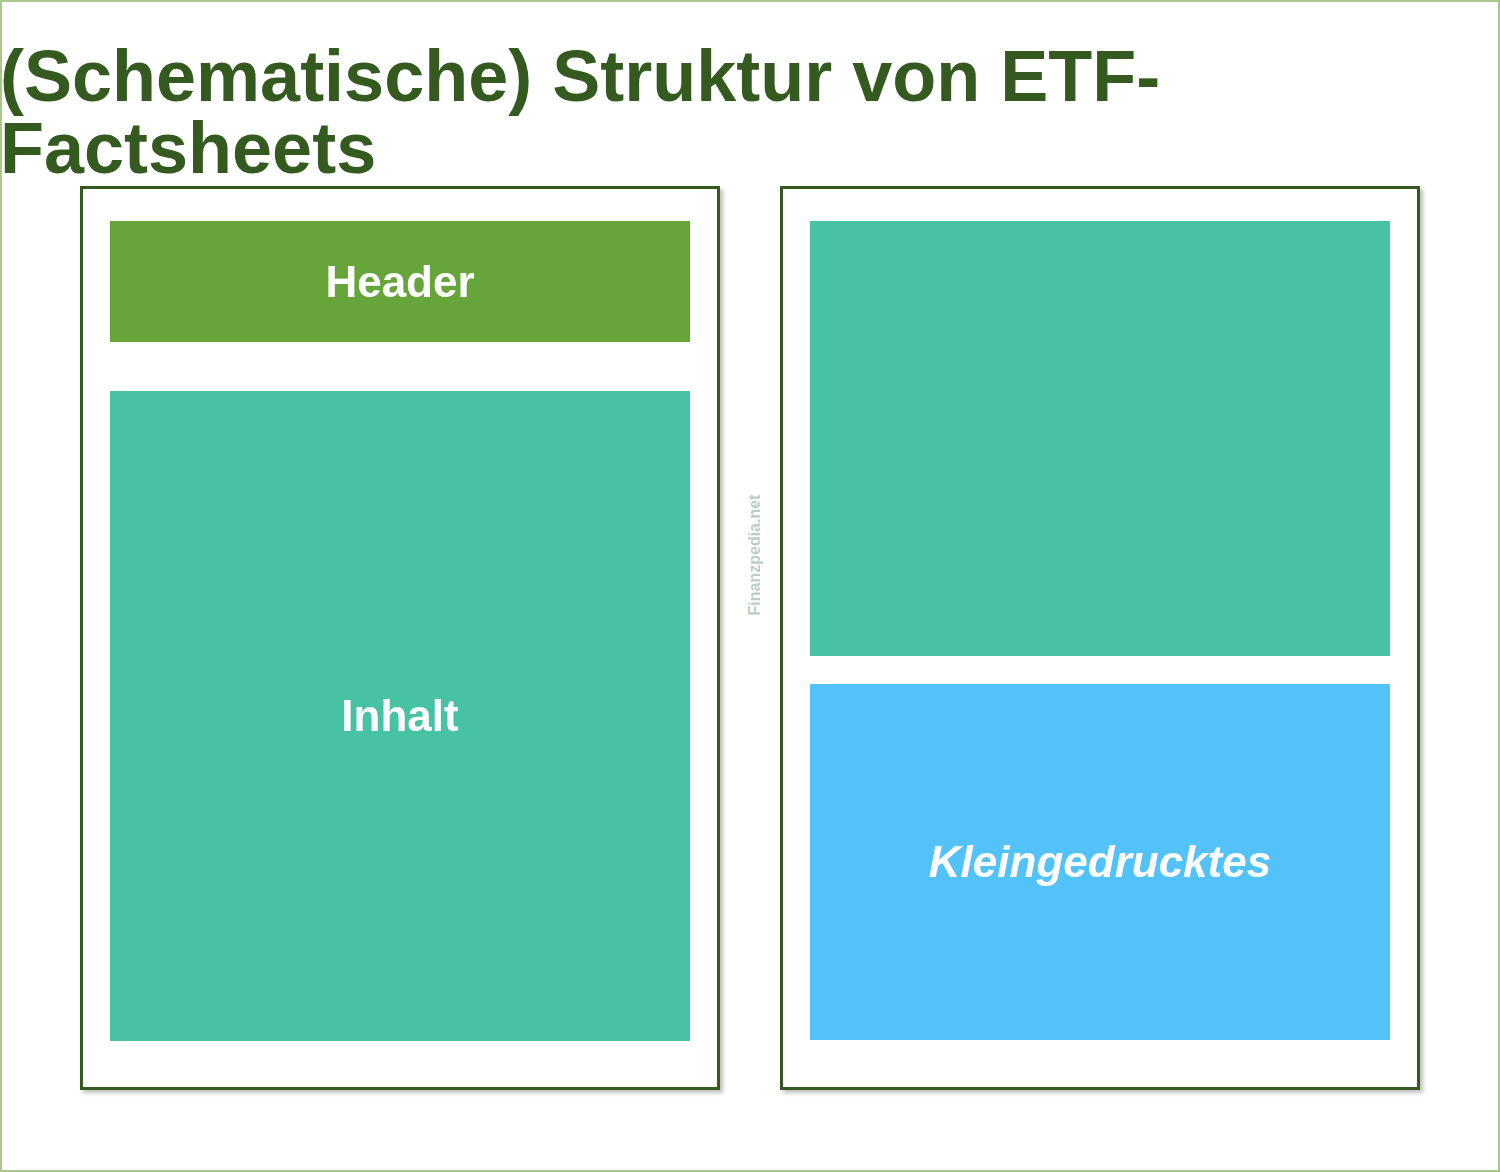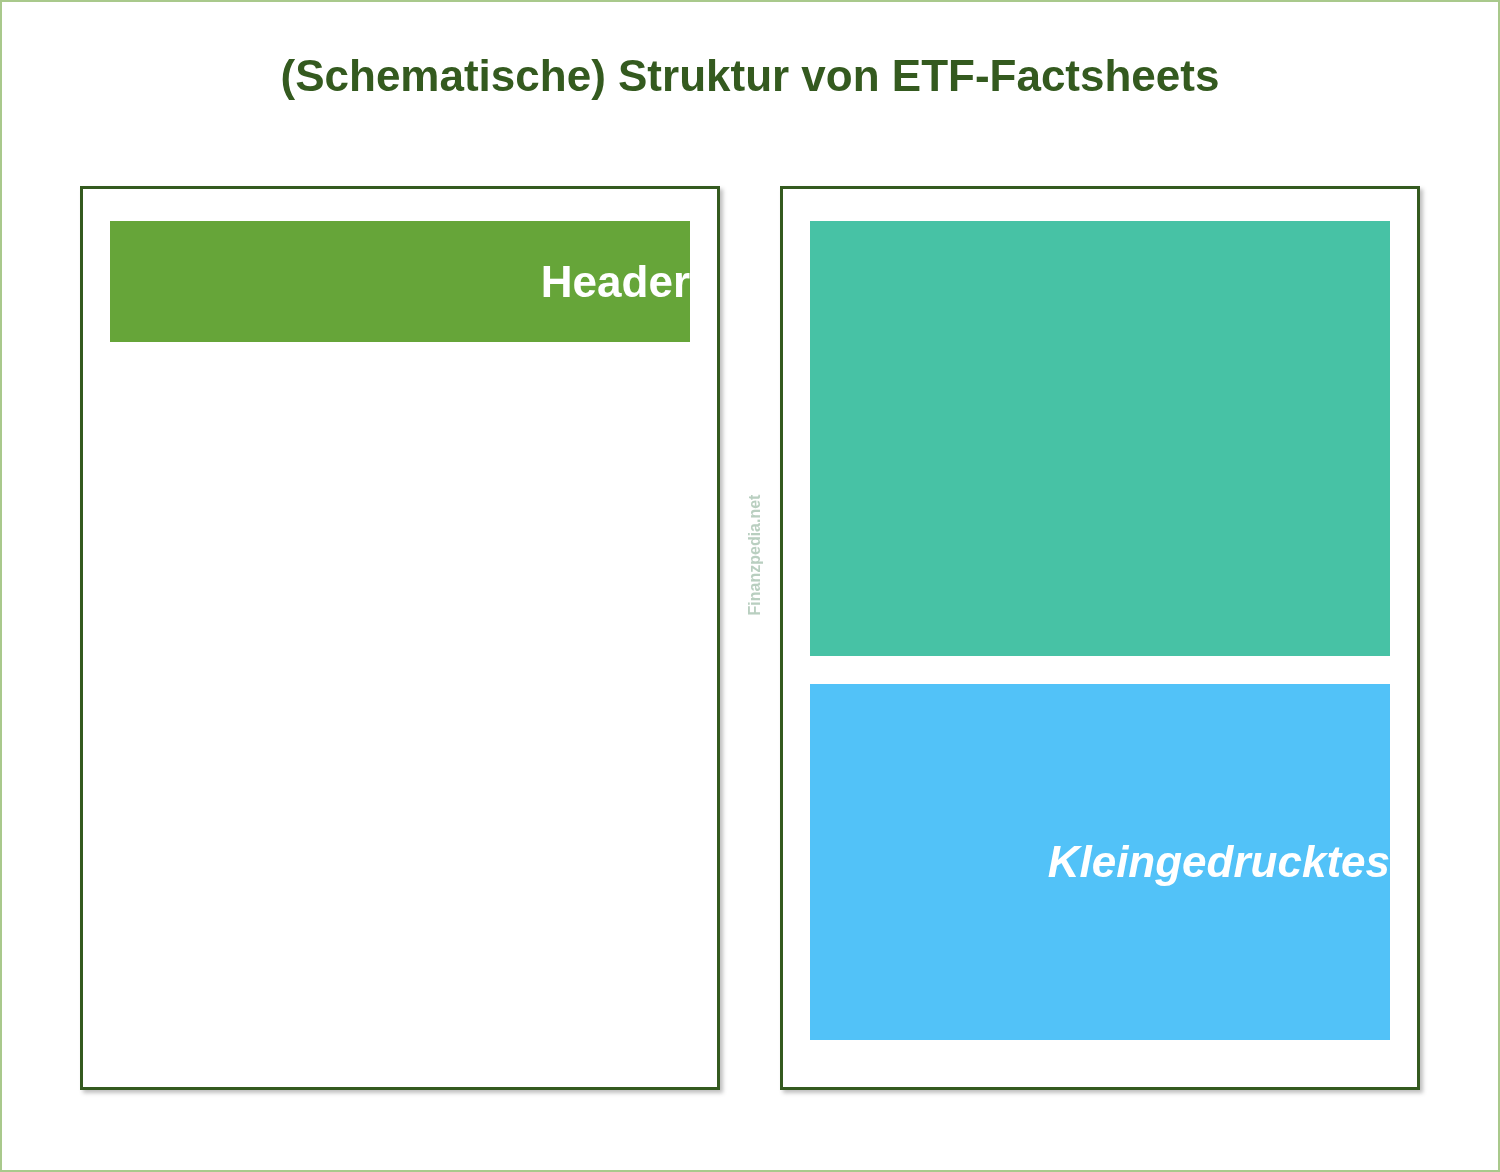--- a/index.html
+++ b/index.html
@@ -6,51 +6,54 @@
   body {
     width: 1500px; height: 1172px; position: relative; overflow: hidden;
     background: #ffffff;
     font-family: "Liberation Sans", sans-serif;
   }
   .frame {
     position: absolute; left: 0; top: 0; width: 1500px; height: 1172px;
     box-sizing: border-box; border: 2px solid #a9c98c;
   }
   .title {
-    position: absolute; left: 0; top: 40px; width: 1500px; text-align: center;
-    font-weight: bold; font-size: 44px; color: #345a1f; line-height: 72px;
+    position: absolute; left: 0; top: 40px; width: 1500px; 
+    font-weight: bold; font-size: 72px; color: #345a1f; line-height: 72px;
   }
   .panel {
     position: absolute; top: 186px; width: 640px; height: 904px;
     box-sizing: border-box; border: 3px solid #345a1f; background: #fff;
     box-shadow: 3px 3px 4px rgba(0,0,0,0.25);
   }
   .panel.left { left: 80px; }
   .panel.right { left: 780px; }
   .block {
-    position: absolute; display: flex; align-items: center; justify-content: flex-end;
+    position: absolute; display: flex; align-items: center; justify-content: center;
     color: #ffffff; font-weight: bold; font-size: 44px;
   }
   .watermark {
     position: absolute; left: 755px; top: 555px;
     transform: translate(-50%, -50%) rotate(-90deg);
     font-weight: bold; font-size: 16px; color: #b9cfc0; white-space: nowrap;
   }
 </style>
 </head>
 <body>
 
 <div class="frame"></div>
 
 <div class="title">(Schematische) Struktur von ETF-Factsheets</div>
 
 <div class="panel left">
   <div class="block" style="left:27px; top:32px; width:580px; height:121px; background:#66a539;">
     <span>Header</span>
   </div>
+  <div class="block" style="left:27px; top:202px; width:580px; height:650px; background:#47c2a5;">
+    <span>Inhalt</span>
+  </div>
 </div>
 
 <div class="watermark">Finanzpedia.net</div>
 
 <div class="panel right">
   <div class="block" style="left:27px; top:32px; width:580px; height:435px; background:#47c2a5;">
     <span></span>
   </div>
   <div class="block" style="left:27px; top:495px; width:580px; height:356px; background:#52c2f8;font-style:italic;">
     <span>Kleingedrucktes</span>

